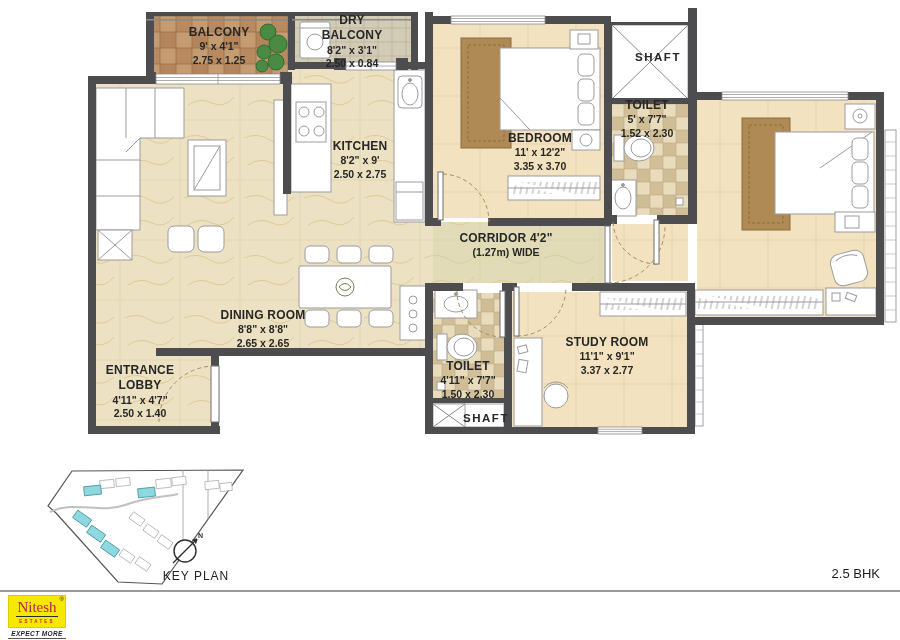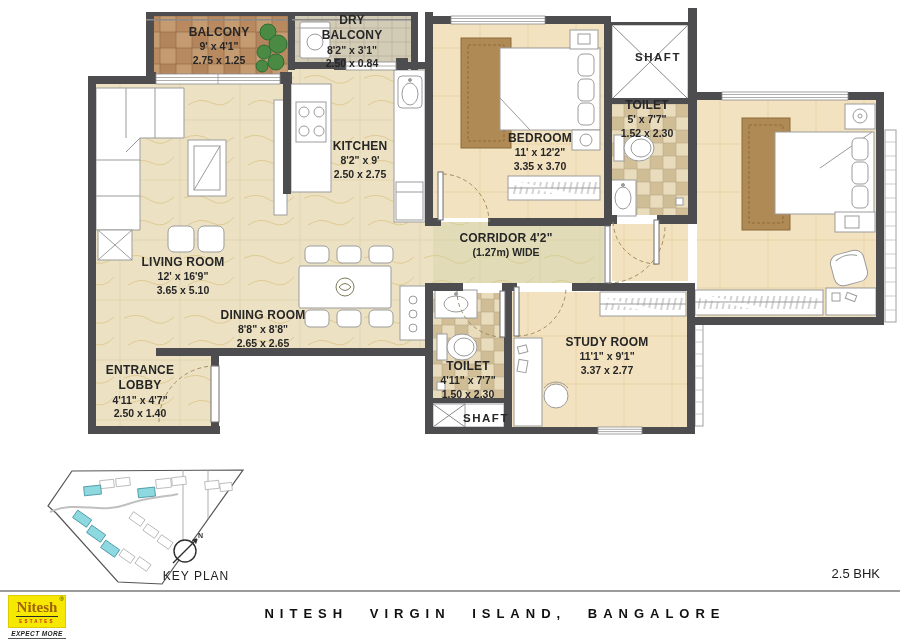--- a/index.html
+++ b/index.html
@@ -13,21 +13,21 @@
   .rlabel.wrap80{white-space:normal;width:82px;}
   .shaft-label{font-size:11.5px;letter-spacing:1.5px;}
   .keyplan-label{position:absolute;left:196px;top:576px;transform:translate(-50%,-50%);
           font-size:12px;font-weight:normal;letter-spacing:1px;color:#222;z-index:5;}
   .rule{position:absolute;left:0;right:0;top:590px;height:2px;background:#9b9b9b;z-index:4;}
   .bhk{position:absolute;right:20px;top:566px;font-size:13px;color:#1c1c1c;z-index:5;}
   .footer-title{position:absolute;left:90px;right:0;top:606px;text-align:center;font-size:13px;
           font-weight:bold;letter-spacing:6px;word-spacing:12px;color:#101010;z-index:5;}
   .logo{position:absolute;left:8px;top:595px;width:58px;z-index:6;}
   .logo-box{position:relative;background:#f6e800;border:1px solid #ddcc00;padding:2px 0 3px;text-align:center;}
-  .logo-brand{font-family:"Liberation Serif",serif;font-weight:bold;font-size:15px;color:#a16207;
+  .logo-brand{font-family:"Liberation Serif",serif;font-weight:normal;font-size:15px;color:#be185d;
           line-height:1;border-bottom:1.5px solid #2a2a2a;display:inline-block;padding:0 1px 1px;}
   .logo-sub{font-size:4.5px;letter-spacing:2.2px;color:#c21f1f;font-weight:bold;margin-top:1.5px;}
   .logo-reg{position:absolute;top:0;right:1px;font-size:6px;color:#222;}
   .logo-tagline{margin-top:2px;text-align:center;font-size:6.5px;font-style:italic;font-weight:bold;
           letter-spacing:.4px;color:#1c1c1c;border-bottom:1px solid #555;padding-bottom:1px;}
 </style>
 </head>
 <body>
 
 <div class="canvas">
@@ -362,25 +362,20 @@
 </div>
 <div class="rlabel" style="left:647px;top:119px">
   <div class="nm">TOILET</div>
   <div>5' x 7'7"</div>
   <div>1.52 x 2.30</div>
 </div>
 <div class="rlabel" style="left:506px;top:245px">
   <div class="nm">CORRIDOR 4'2"</div>
   <div>(1.27m) WIDE</div>
 </div>
-<div class="rlabel" style="left:183px;top:276px">
-  <div class="nm">LIVING ROOM</div>
-  <div>12' x 16'9"</div>
-  <div>3.65 x 5.10</div>
-</div>
 <div class="rlabel" style="left:263px;top:329px">
   <div class="nm">DINING ROOM</div>
   <div>8'8" x 8'8"</div>
   <div>2.65 x 2.65</div>
 </div>
 <div class="rlabel wrap80" style="left:140px;top:392px">
   <div class="nm">ENTRANCE LOBBY</div>
   <div>4'11" x 4'7"</div>
   <div>2.50 x 1.40</div>
 </div>
@@ -394,21 +389,20 @@
   <div>11'1" x 9'1"</div>
   <div>3.37 x 2.77</div>
 </div>
 <div class="rlabel shaft-label" style="left:486px;top:418px">
   <span>SHAFT</span>
 </div>
 
 <div class="keyplan-label">KEY PLAN</div>
 <div class="bhk">2.5 BHK</div>
 <div class="rule"></div>
-<div class="footer-title">NITESH VIRGIN ISLAND, BANGALORE</div>
 
 <div class="logo">
   <div class="logo-box">
     <span class="logo-reg">®</span>
     <div class="logo-brand">Nitesh</div>
     <div class="logo-sub">ESTATES</div>
   </div>
   <div class="logo-tagline">EXPECT MORE</div>
 </div>
 

